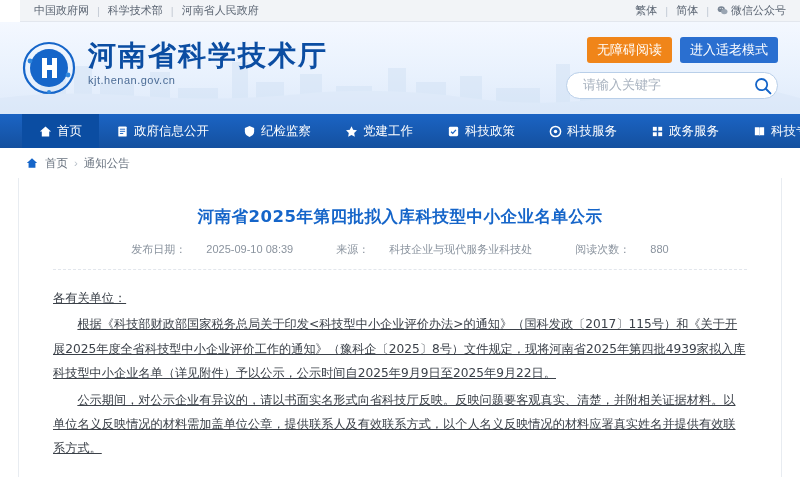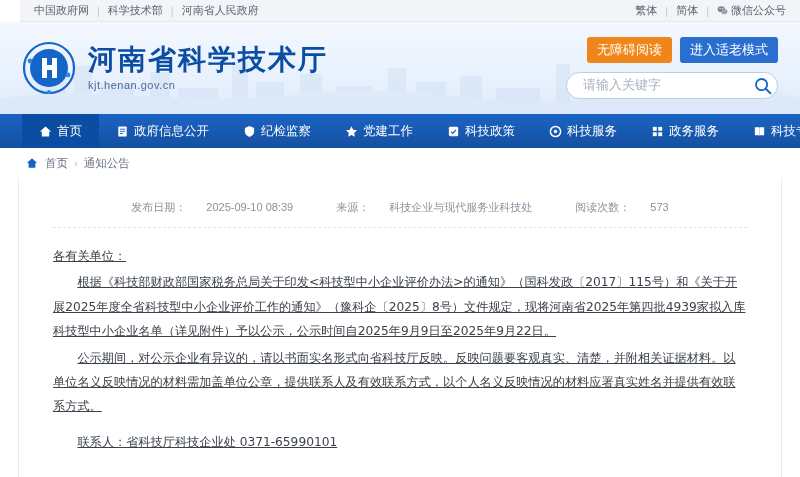--- a/index.html
+++ b/index.html
@@ -42,21 +42,21 @@
     position: absolute; left: 0; right: 0; bottom: 0; height: 62px;
     opacity: .45;
   }
   .header-inner {
     position: relative;
     height: 100%;
     display: flex;
     align-items: center;
     padding: 0 22px;
   }
-  .logo-wrap { display: flex; align-items: center; }
+  .logo-wrap { display: flex; }
   .logo-mark {
     width: 54px; height: 54px; flex: none;
     position: relative; margin-right: 12px;
   }
   .logo-text .cn {
     font-size: 28px; font-weight: bold; color: #0b4da2; letter-spacing: 2px;
     line-height: 1.05;
     font-family: "DejaVu Sans", "Liberation Sans", sans-serif;
   }
   .logo-text .en {
@@ -334,30 +334,31 @@
         <path d="M7 1.6 L13 7 h-2 v5.4 H3 V7 H1 z" fill="#1565c9"></path>
       </svg>
   </span>
   <a href="#">首页</a>
   <span class="dash">›</span>
   <a href="#">通知公告</a>
 </div>
 
 <div class="wrap">
   <div class="card">
+    <div class="art-title">河南省2025年第四批拟入库科技型中小企业名单公示</div>
 
     <div class="art-meta">
       <span>
         <span>发布日期：</span><span>2025-09-10 08:39</span>
       </span>
       <span>
         <span>来源：</span><span>科技企业与现代服务业科技处</span>
       </span>
       <span>
-        <span>阅读次数：</span><span>573</span>
+        <span>阅读次数：</span><span>880</span>
       </span>
     </div>
 
     <div class="art-body">
       <p>各有关单位：</p>
       <p class="indent">根据《科技部财政部国家税务总局关于印发&lt;科技型中小企业评价办法&gt;的通知》（国科发政〔2017〕115号）和《关于开展2025年度全省科技型中小企业评价工作的通知》（豫科企〔2025〕8号）文件规定，现将河南省2025年第四批4939家拟入库科技型中小企业名单（详见附件）予以公示，公示时间自2025年9月9日至2025年9月22日。</p>
       <p class="indent">公示期间，对公示企业有异议的，请以书面实名形式向省科技厅反映。反映问题要客观真实、清楚，并附相关证据材料。以单位名义反映情况的材料需加盖单位公章，提供联系人及有效联系方式，以个人名义反映情况的材料应署真实姓名并提供有效联系方式。</p>
       <div class="gap"></div>
       <p class="pad-left">联系人：省科技厅科技企业处  0371-65990101</p>
 

